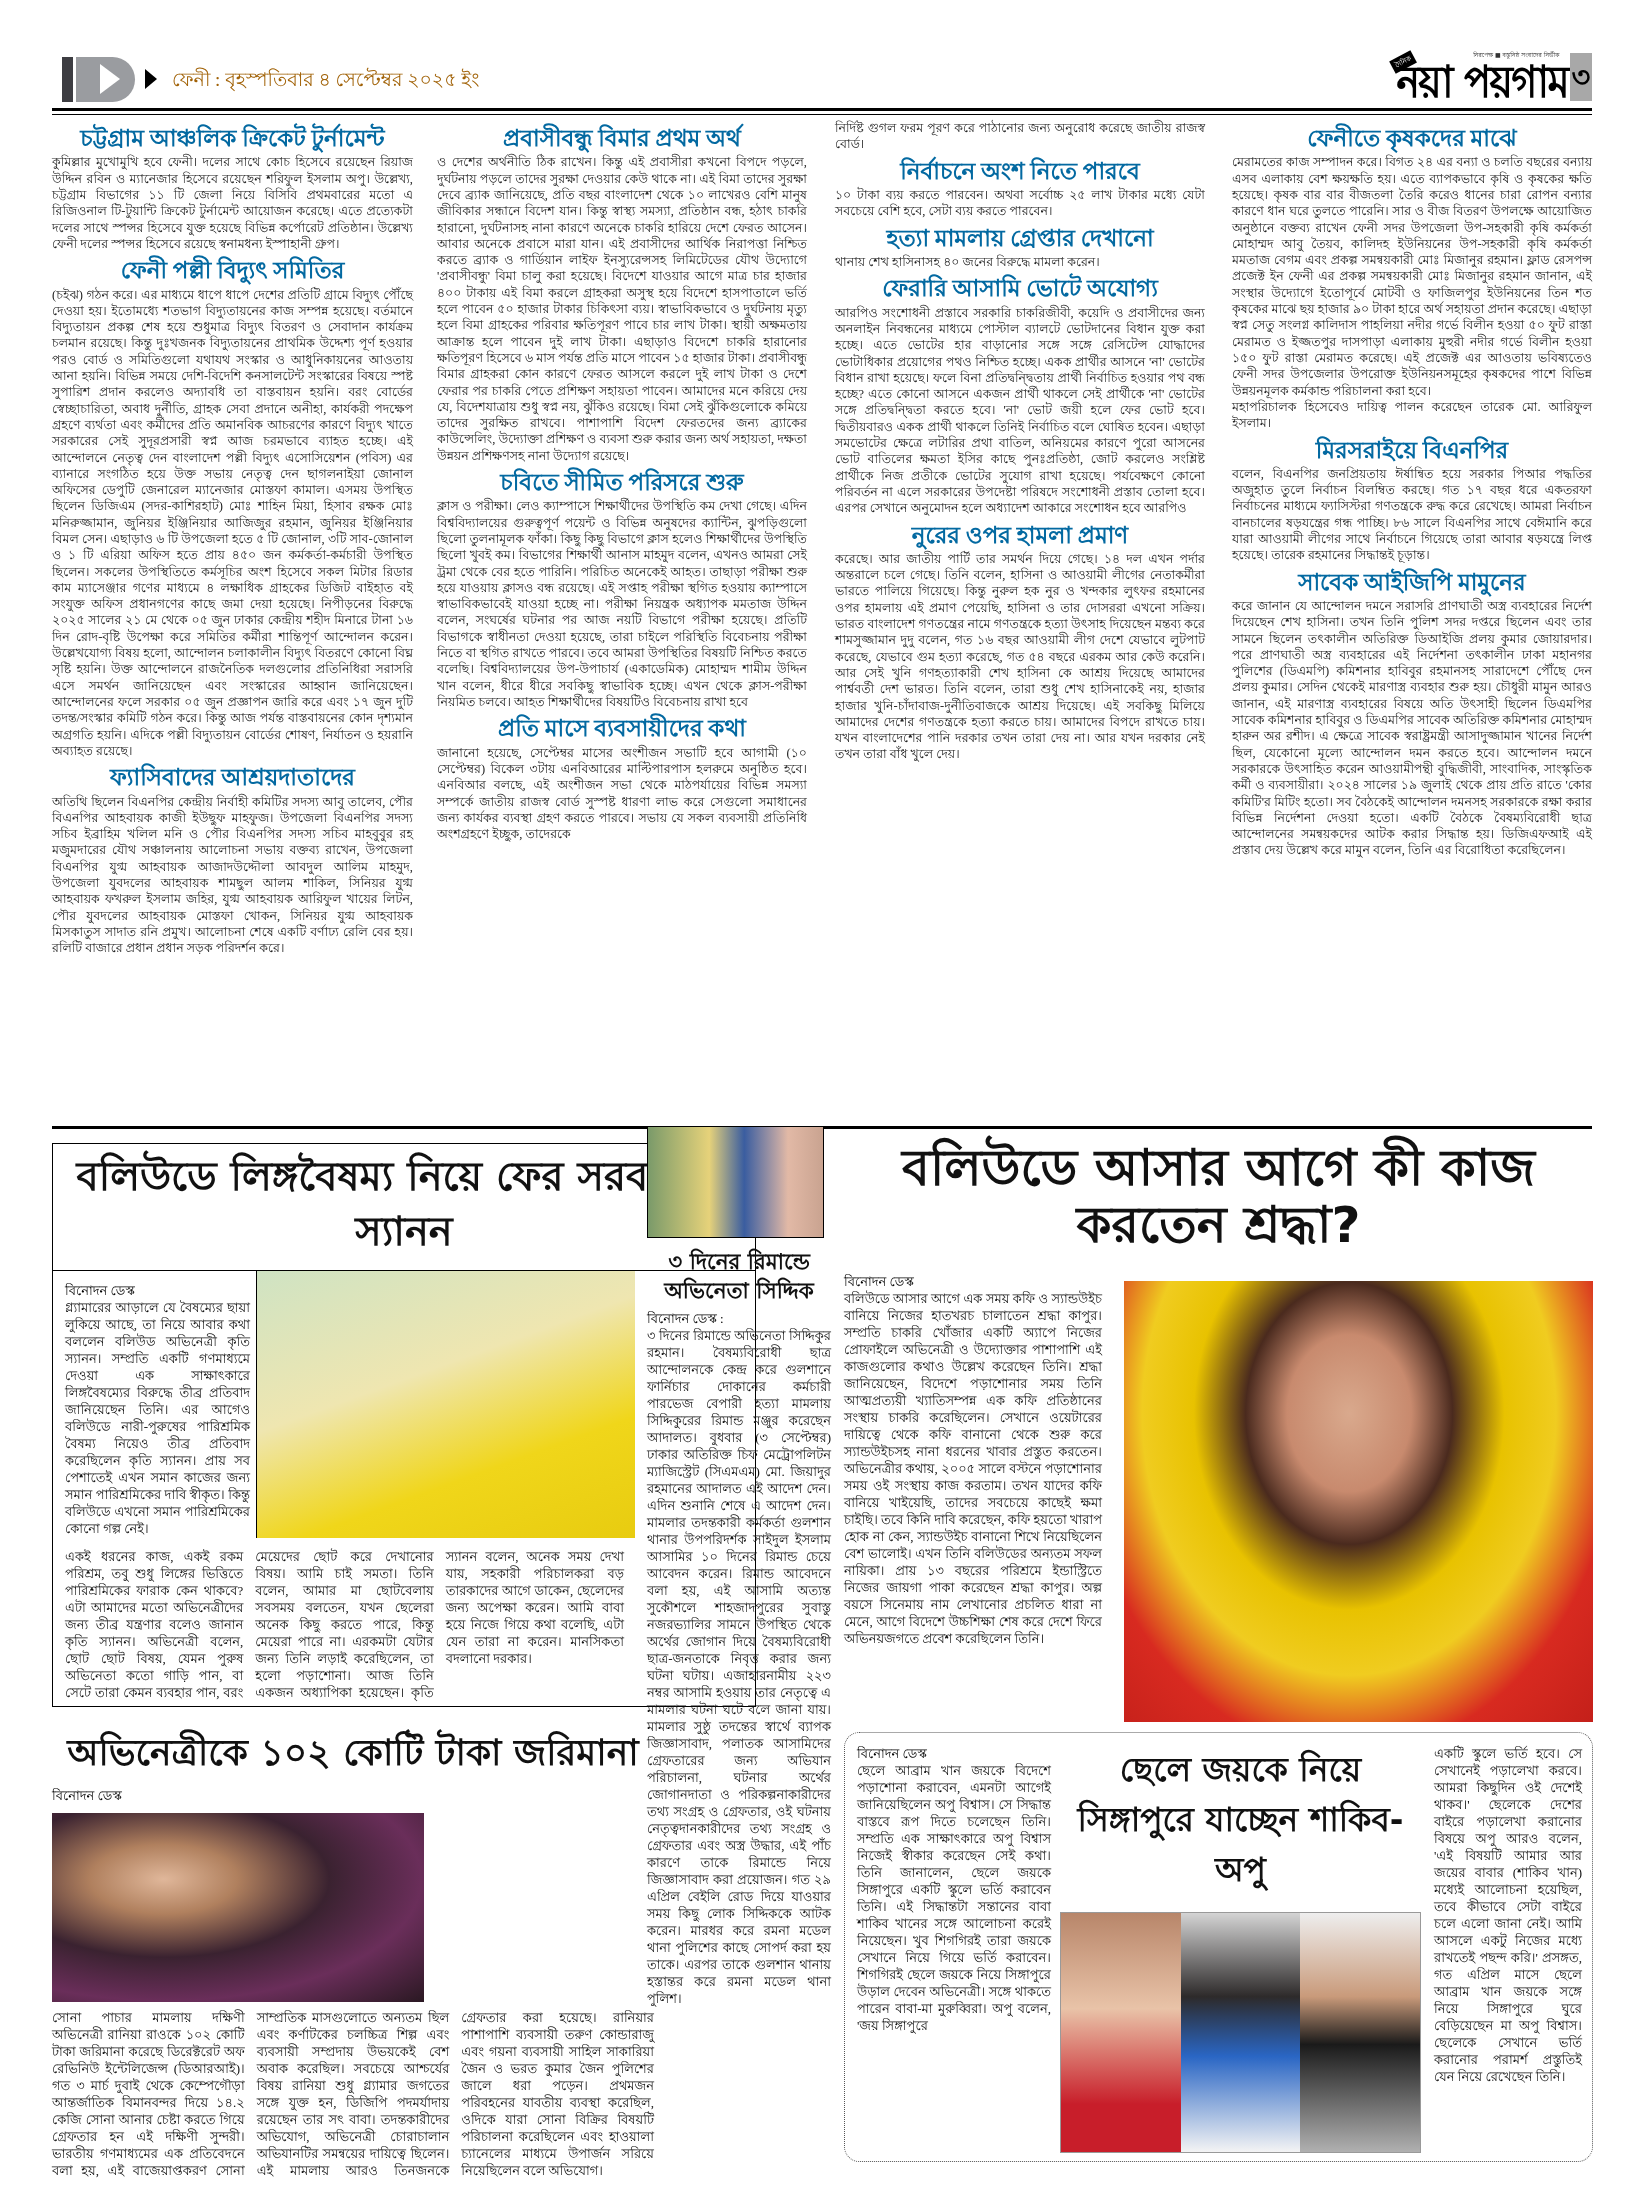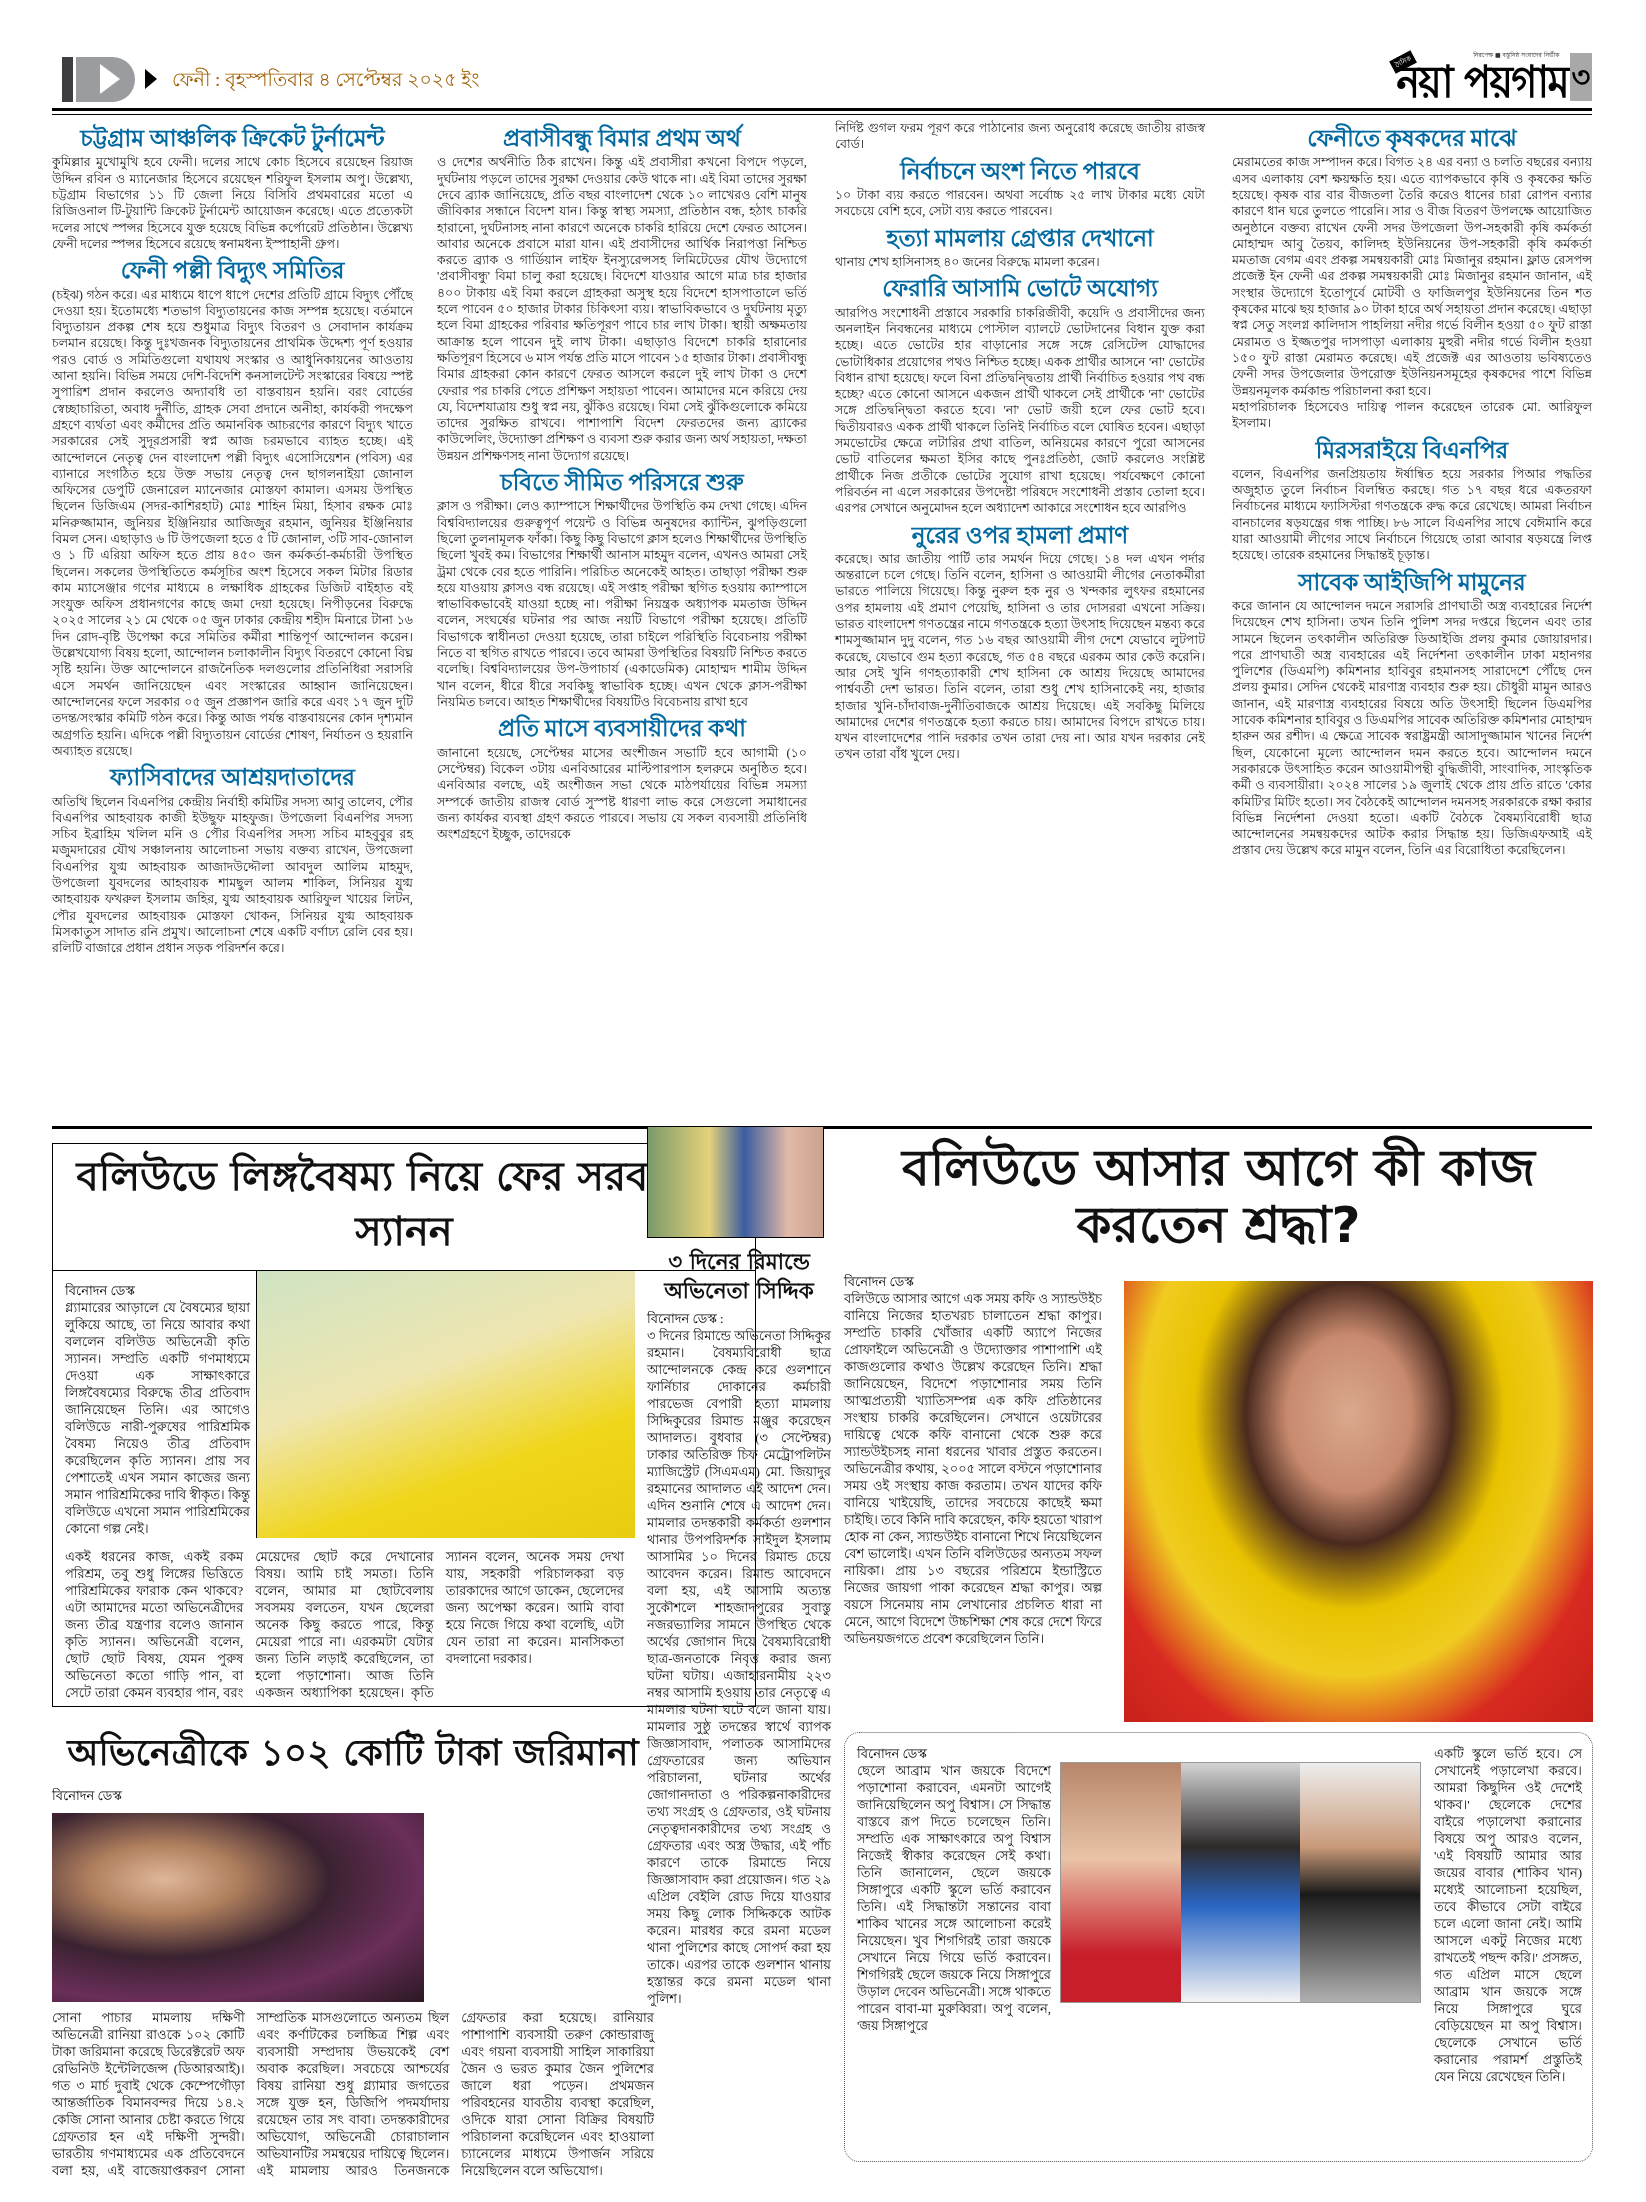--- a/index.html
+++ b/index.html
@@ -191,20 +191,21 @@
       <div class="photo"></div>
       <p class="ptxt" style="column-count:3; column-gap:12px; margin-top:6.9px;">সোনা পাচার মামলায় দক্ষিণী অভিনেত্রী রানিয়া রাওকে ১০২ কোটি টাকা জরিমানা করেছে ডিরেক্টরেট অফ রেভিনিউ ইন্টেলিজেন্স (ডিআরআই)। গত ৩ মার্চ দুবাই থেকে কেম্পেগৌড়া আন্তর্জাতিক বিমানবন্দর দিয়ে ১৪.২ কেজি সোনা আনার চেষ্টা করতে গিয়ে গ্রেফতার হন এই দক্ষিণী সুন্দরী। ভারতীয় গণমাধ্যমের এক প্রতিবেদনে বলা হয়, এই বাজেয়াপ্তকরণ সোনা সাম্প্রতিক মাসগুলোতে অন্যতম ছিল এবং কর্ণাটকের চলচ্চিত্র শিল্প এবং ব্যবসায়ী সম্প্রদায় উভয়কেই বেশ অবাক করেছিল। সবচেয়ে আশ্চর্যের বিষয় রানিয়া শুধু গ্ল্যামার জগতের সঙ্গে যুক্ত হন, ডিজিপি পদমর্যাদায় রয়েছেন তার সৎ বাবা। তদন্তকারীদের অভিযোগ, অভিনেত্রী চোরাচালান অভিযানটির সমন্বয়ের দায়িত্বে ছিলেন। এই মামলায় আরও তিনজনকে গ্রেফতার করা হয়েছে। রানিয়ার পাশাপাশি ব্যবসায়ী তরুণ কোন্ডারাজু এবং গয়না ব্যবসায়ী সাহিল সাকারিয়া জৈন ও ভরত কুমার জৈন পুলিশের জালে ধরা পড়েন। প্রথমজন পরিবহনের যাবতীয় ব্যবস্থা করেছিল, ওদিকে যারা সোনা বিক্রির বিষয়টি পরিচালনা করেছিলেন এবং হাওয়ালা চ্যানেলের মাধ্যমে উপার্জন সরিয়ে নিয়েছিলেন বলে অভিযোগ।</p>
     </div>
 
     <div class="boxE">
       <div class="left">
         <div class="desk">বিনোদন ডেস্ক</div>
         <p class="ptxt">ছেলে আব্রাম খান জয়কে বিদেশে পড়াশোনা করাবেন, এমনটা আগেই জানিয়েছিলেন অপু বিশ্বাস। সে সিদ্ধান্ত বাস্তবে রূপ দিতে চলেছেন তিনি। সম্প্রতি এক সাক্ষাৎকারে অপু বিশ্বাস নিজেই স্বীকার করেছেন সেই কথা। তিনি জানালেন, ছেলে জয়কে সিঙ্গাপুরে একটি স্কুলে ভর্তি করাবেন তিনি। এই সিদ্ধান্তটা সন্তানের বাবা শাকিব খানের সঙ্গে আলোচনা করেই নিয়েছেন। খুব শিগগিরই তারা জয়কে সেখানে নিয়ে গিয়ে ভর্তি করাবেন। শিগগিরই ছেলে জয়কে নিয়ে সিঙ্গাপুরে উড়াল দেবেন অভিনেত্রী। সঙ্গে থাকতে পারেন বাবা-মা মুরুব্বিরা। অপু বলেন, 'জয় সিঙ্গাপুরে</p>
       </div>
       <div class="mid">
+        <h2 class="head">ছেলে জয়কে নিয়ে সিঙ্গাপুরে যাচ্ছেন শাকিব-অপু</h2>
         <div class="photo">
           <div style="background:linear-gradient(180deg,#b8866a,#e9c3a8 40%,#c81e2a 80%);"></div>
           <div style="background:linear-gradient(180deg,#d4d4d4,#2d2a2a 35%,#2a66c4 60%,#f4f4f4 100%);"></div>
           <div style="background:linear-gradient(180deg,#eeeeee,#c99a7a 35%,#1a1a1a 55%,#b0b0b0 100%);"></div>
         </div>
       </div>
       <div class="right">
         <p class="ptxt">একটি স্কুলে ভর্তি হবে। সে সেখানেই পড়ালেখা করবে। আমরা কিছুদিন ওই দেশেই থাকব।' ছেলেকে দেশের বাইরে পড়ালেখা করানোর বিষয়ে অপু আরও বলেন, 'এই বিষয়টি আমার আর জয়ের বাবার (শাকিব খান) মধ্যেই আলোচনা হয়েছিল, তবে কীভাবে সেটা বাইরে চলে এলো জানা নেই। আমি আসলে একটু নিজের মধ্যে রাখতেই পছন্দ করি।' প্রসঙ্গত, গত এপ্রিল মাসে ছেলে আব্রাম খান জয়কে সঙ্গে নিয়ে সিঙ্গাপুরে ঘুরে বেড়িয়েছেন মা অপু বিশ্বাস। ছেলেকে সেখানে ভর্তি করানোর পরামর্শ প্রস্তুতিই যেন নিয়ে রেখেছেন তিনি।</p>
       </div>
     </div>

